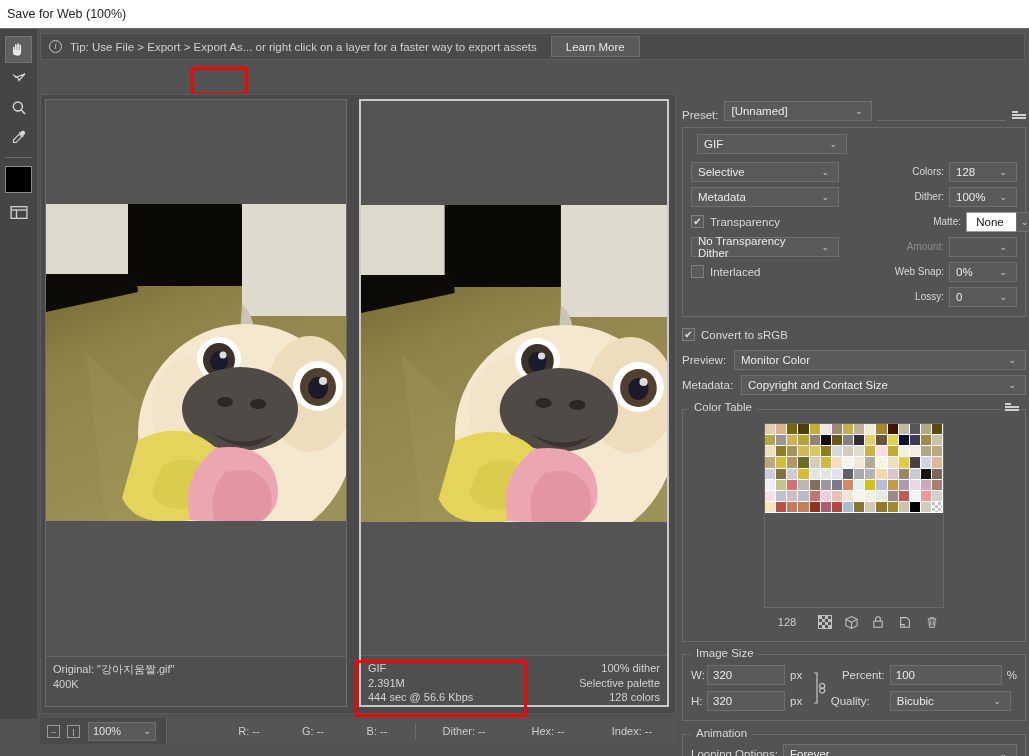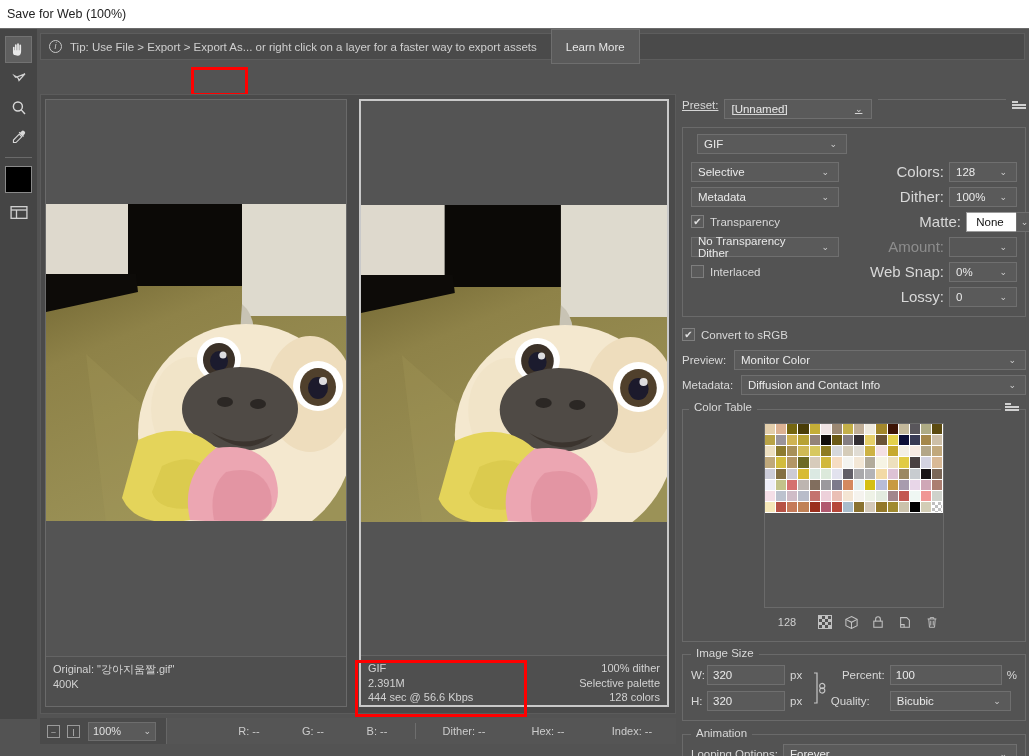--- a/index.html
+++ b/index.html
@@ -47,21 +47,21 @@
   }
 
   
   #tipbar {
     position:absolute; left:40px; top:4px; width:985px; height:27px;
     background:#4a4a4a; border:1px solid #5d5d5d;
     display:flex; align-items:center; padding-left:8px; gap:8px;
   }
   #tip-text { font-size:11.5px; color:#cfcfcf; }
   #learn-more {
-    margin-left:6px; height:35px; padding:0 14px;
+    margin-left:6px; height:21px; padding:0 14px;
     background:#5a5a5a; border:1px solid #6e6e6e; color:#e6e6e6;
     display:flex; align-items:center; font-size:11.5px;
   }
   .info-circle {
     width:13px; height:13px; border:1px solid #c8c8c8; border-radius:50%;
     display:flex; align-items:center; justify-content:center;
     font-size:9px; font-style:italic; color:#c8c8c8; line-height:1;
     flex:0 0 auto;
   }
 
@@ -134,21 +134,21 @@
   #readout .grp { display:flex; }
   #readout span.rd { width:64px; text-align:center; }
   .vsep { width:1px; height:16px; background:#6e6e6e; margin:0 6px; }
 
   
   #right {
     position:absolute; left:682px; top:65px; width:344px; height:650px;
   }
 
   
-  #presetrow { display:flex; align-items:flex-start; height:22px; margin:5px 0 0 0;text-decoration:underline; }
+  #presetrow { display:flex; align-items:flex-end; height:22px; margin:5px 0 0 0; }
   .lbl { font-size:11.5px; color:#d8d8d8; }
   .select {
     background:#5a5a5a; border:1px solid #6f6f6f; height:20px;
     display:flex; align-items:center; justify-content:space-between;
     padding:0 9px 0 6px; font-size:11.5px; color:#eaeaea;
   }
   .select.white { background:#ffffff; color:#111; border-color:#9b9b9b; justify-content:center; position:relative;}
   .select.white .chev { position:absolute; right:-17px; top:-1px; width:17px; height:20px; background:#5a5a5a; border:1px solid #6f6f6f; display:flex;align-items:center;justify-content:center;}
   .select.dis { color:#8d8d8d; background:#575757; }
   .chev { font-size:9px; color:#cfcfcf; margin-left:5px; }
@@ -167,21 +167,21 @@
     padding:0 5px; font-size:11.5px; color:#d8d8d8;
   }
   .gtitle-row { position:absolute; top:-9px; left:0; width:100%; display:flex; align-items:center; padding:0 6px;}
   .gtitle-row .txt { background:#535353; padding:0 5px; font-size:11.5px; color:#d8d8d8; }
 
   .settings-grid { display:flex; gap:8px; }
   .col-left { width:150px; }
   .col-right { flex:1; }
   .row { display:flex; align-items:center; height:21px; margin-bottom:4px; }
   .row:last-child { margin-bottom:0; }
-  .fieldlabel { font-size:15px; color:#d8d8d8; text-align:right; margin-right:5px; }
+  .fieldlabel { font-size:10px; color:#d8d8d8; text-align:right; margin-right:5px; }
   .fieldlabel.dis { color:#8d8d8d; }
 
   .chk {
     width:13px; height:13px; background:#5a5a5a; border:1px solid #7e7e7e;
     margin-right:6px; display:flex; align-items:center; justify-content:center;
     font-size:10px; color:#e0e0e0; flex:0 0 auto;
   }
   .chk.off { color:transparent; }
 
   
@@ -498,21 +498,21 @@
     <div class="row">
       <span class="lbl" style="width:52px;">Preview:</span>
       <div class="select" style="flex:1;">
         <span>Monitor Color</span>
         <span class="chev">⌄</span>
       </div>
     </div>
     <div class="row">
       <span class="lbl" style="width:59px;">Metadata:</span>
       <div class="select" style="flex:1;">
-        <span>Diffusion and Contact Info</span>
+        <span>Copyright and Contact Size</span>
         <span class="chev">⌄</span>
       </div>
     </div>
 
     <div class="groupbox" id="colortable-box">
       <div class="gtitle-row">
         <span class="txt">Color Table</span>
         <span style="flex:1;"></span>
         <span style="background:#535353;padding-left:4px;">
             <span class="flyout">

